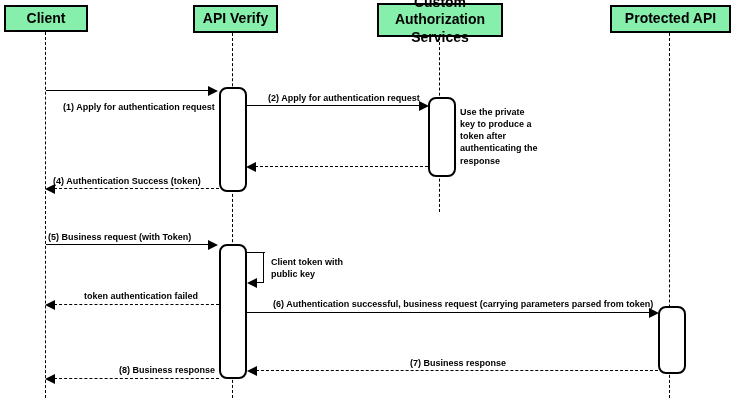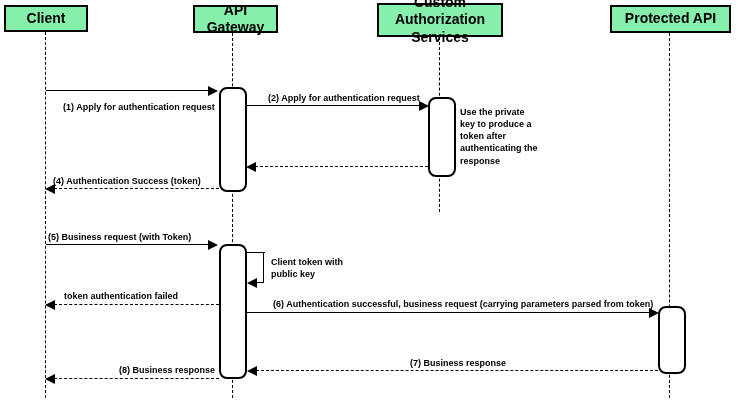--- a/index.html
+++ b/index.html
@@ -29,21 +29,21 @@
 </style>
 </head>
 <body>
 
 <div class="canvas">
 
   <div class="pbox" style="left:4px;top:5px;width:84px;height:27px;">
     <span>Client</span>
   </div>
   <div class="pbox" style="left:193px;top:5px;width:85px;height:28px;">
-    <span>API Gateway</span>
+    <span>API Verify</span>
   </div>
   <div class="pbox" style="left:377px;top:3px;width:126px;height:34px;padding:1px 2px;">
     <span>Custom Authorization Services</span>
   </div>
   <div class="pbox" style="left:610px;top:5px;width:121px;height:28px;">
     <span>Protected API</span>
   </div>
 
   <div class="lifeline" style="left:45px;top:32px;height:366px;"></div>
   <div class="lifeline" style="left:232px;top:33px;height:365px;"></div>
@@ -75,21 +75,21 @@
   <div class="mlabel" style="left:48px;top:232px;">(5) Business request (with Token)</div>
   <div class="hline" style="left:46px;top:244px;width:166px;"></div>
   <div class="head-r" style="left:208px;top:240px;"></div>
 
   <div class="hline" style="left:247px;top:252px;width:18px;"></div>
   <div class="vline" style="left:263px;top:252px;height:31px;"></div>
   <div class="hline" style="left:256px;top:282px;width:8px;"></div>
   <div class="head-l" style="left:247px;top:278px;"></div>
   <div class="mlabel wrap" style="left:271px;top:256px;width:72px;">Client token with public key</div>
 
-  <div class="mlabel" style="left:64px;top:291px;">token authentication failed</div>
+  <div class="mlabel" style="left:84px;top:291px;">token authentication failed</div>
   <div class="hline dashed" style="left:54px;top:304px;width:165px;"></div>
   <div class="head-l" style="left:45px;top:300px;"></div>
 
   <div class="mlabel" style="left:273px;top:299px;">(6) Authentication successful, business request (carrying parameters parsed from token)</div>
   <div class="hline" style="left:247px;top:312px;width:404px;"></div>
   <div class="head-r" style="left:649px;top:308px;"></div>
 
   <div class="mlabel" style="left:410px;top:358px;">(7) Business response</div>
   <div class="hline dashed" style="left:256px;top:370px;width:402px;"></div>
   <div class="head-l" style="left:247px;top:366px;"></div>

